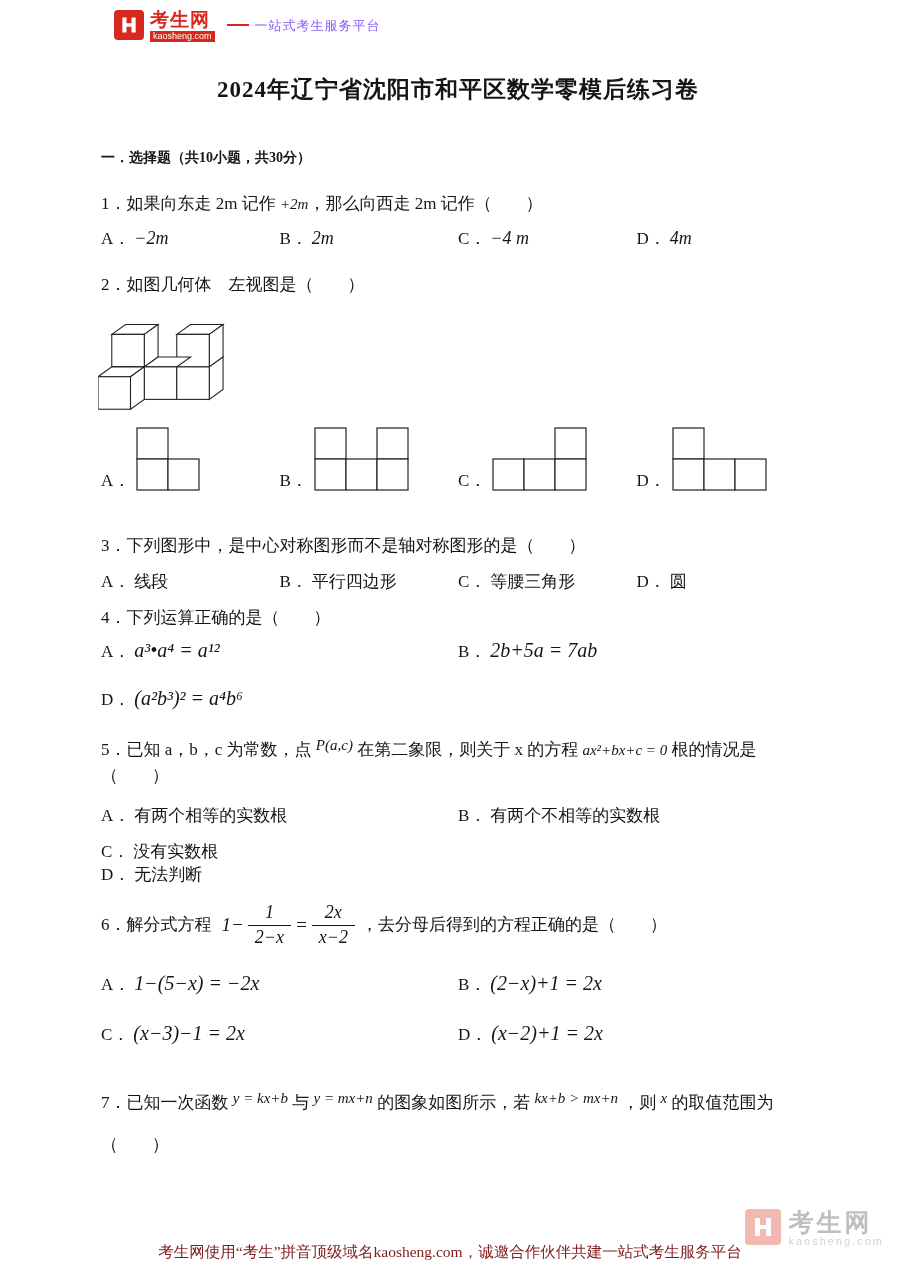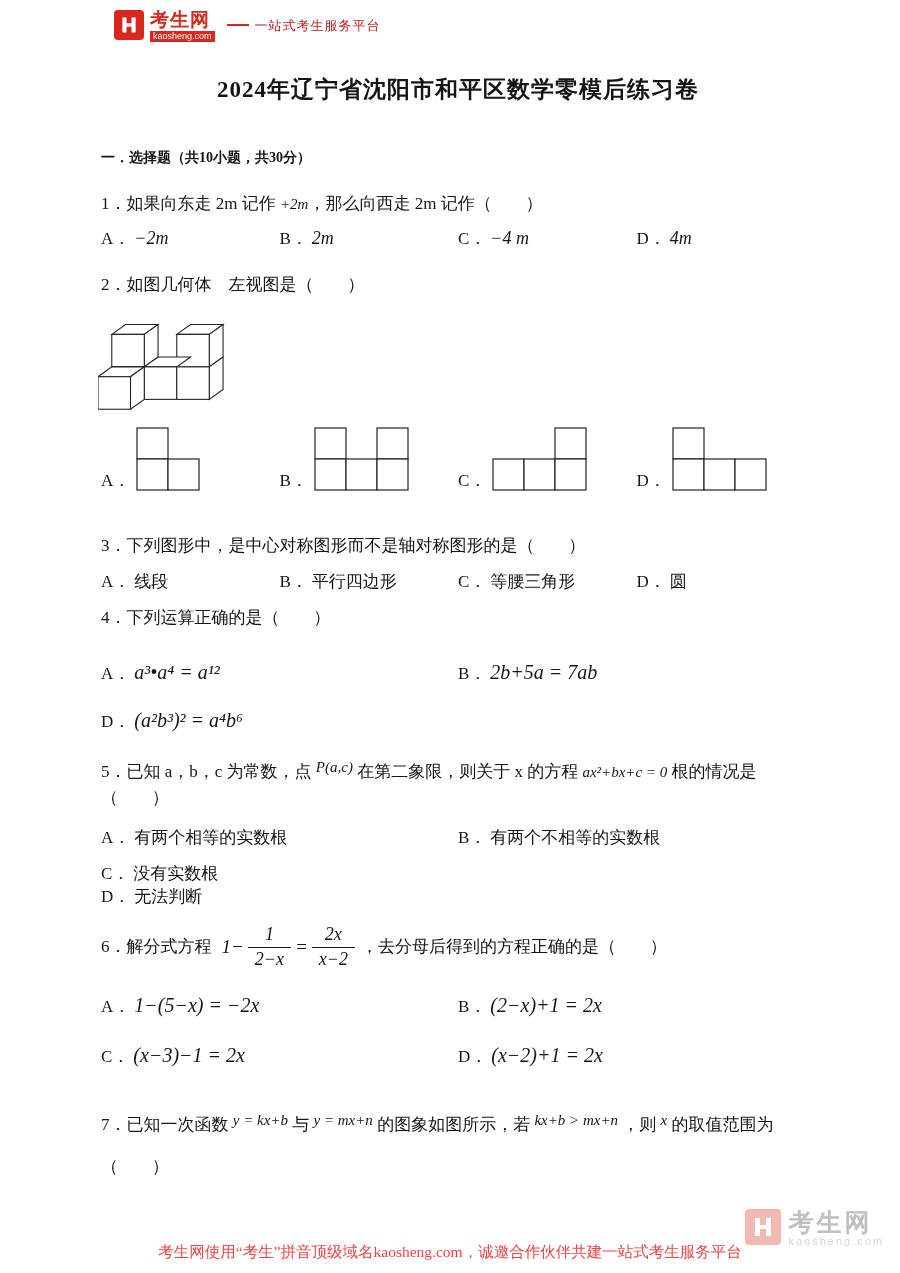--- a/index.html
+++ b/index.html
@@ -20,21 +20,21 @@
   .brand-row { display:flex; align-items:flex-start; padding:10px 0 0 13px; }
   .logo-box {
     width:30px; height:30px; background:#d8271c; border-radius:4px;
     display:flex; align-items:center; justify-content:center; flex:0 0 auto;
   }
   .logo-box svg { width:20px; height:20px; }
   .brand-text { margin-left:6px; display:flex; flex-direction:column; }
   .brand-name { color:#d8271c; font-weight:bold; font-size:19px; line-height:20px; font-family:"Liberation Sans",sans-serif; letter-spacing:1px; }
   .brand-domain { margin-top:1px; background:#d8271c; color:#fff; font-size:9px; line-height:11px; padding:0 3px; font-family:"Liberation Sans",sans-serif; align-self:flex-start; }
   .brand-sep { width:22px; height:2px; background:#d8271c; margin:14px 6px 0 12px; }
-  .brand-tagline { color:#b91c1c; font-size:13px; margin-top:7px; letter-spacing:1px; }
+  .brand-tagline { color:#8b5cf6; font-size:13px; margin-top:7px; letter-spacing:1px; }
 
   
   .doc-title { text-align:center; font-size:23px; font-weight:bold; margin-top:32px; letter-spacing:1px; }
   .section-heading { font-size:14px; font-weight:bold; margin-top:44px; }
   .q-text { font-size:17px; line-height:1.5; }
   .math { font-style:italic; font-size:15px; white-space:nowrap; }
   .math.raised { position:relative; top:-5px; display:inline-block; }
 
   .opt-row { display:flex; }
   .opt-row.col4 .opt { width:182px; }
@@ -48,21 +48,21 @@
   .q1-text { margin-top:24px; }
   .q1-opts { margin-top:10px; }
   .q2-text { margin-top:22px; }
   .solid-fig { margin-top:10px; margin-left:-3px; }
   .fig-opts { margin-top:10px; align-items:flex-end; }
   .fig-opt { display:flex; align-items:flex-end; }
   .fig-opt .opt-label { margin-right:6px; line-height:20px; }
   .q3-text { margin-top:42px; }
   .q3-opts { margin-top:11px; }
   .q4-text { margin-top:12px; }
-  .q4-row1 { margin-top:31px; }
+  .q4-row1 { margin-top:9px; }
   .q4-row2 { margin-top:24px; }
   .q5-text { margin-top:26px; }
   .q5-row1 { margin-top:16px; }
   .q5-row2 { margin-top:13px;flex-direction:column; }
   .q6-stmt { margin-top:16px; display:flex; align-items:center; flex-wrap:nowrap; }
   .q6-row1 { margin-top:24px; }
   .q6-row2 { margin-top:26px; }
   .q7-text { margin-top:40px; line-height:2.0; }
   .q7-paren { margin-top:12px; }
 
@@ -73,21 +73,21 @@
   .frac .num { display:block; padding:0 7px 1px; border-bottom:1.3px solid #151515; }
   .frac .den { display:block; padding:1px 7px 0; }
 
   
   .shape-svg rect, .shape-svg polygon { fill:#fff; stroke:#222; stroke-width:1.2; }
   .solid-fig svg polygon, .solid-fig svg rect { fill:#fff; stroke:#222; stroke-width:1.1; }
 
   
   .footer-note {
     position:absolute; left:0; bottom:10px; width:100%;
-    text-align:center; font-size:15.5px; color:#ef4444;
+    text-align:center; font-size:15.5px; color:#7f1d1d;
   }
   .watermark { position:absolute; right:16px; bottom:26px; display:flex; align-items:flex-start; }
   .wm-icon { width:36px; height:36px; background:#f2b9b3; border-radius:4px; display:flex; align-items:center; justify-content:center; }
   .wm-icon svg { width:24px; height:24px; }
   .wm-col { margin-left:7px; display:flex; flex-direction:column; }
   .wm-brand { color:#c0bfbf; font-weight:bold; font-size:25px; line-height:26px; letter-spacing:3px; font-family:"Liberation Sans",sans-serif; }
   .wm-domain { color:#d4d3d3; font-size:11px; letter-spacing:2px; font-family:"Liberation Sans",sans-serif; }
 </style>
 </head>
 <body>

